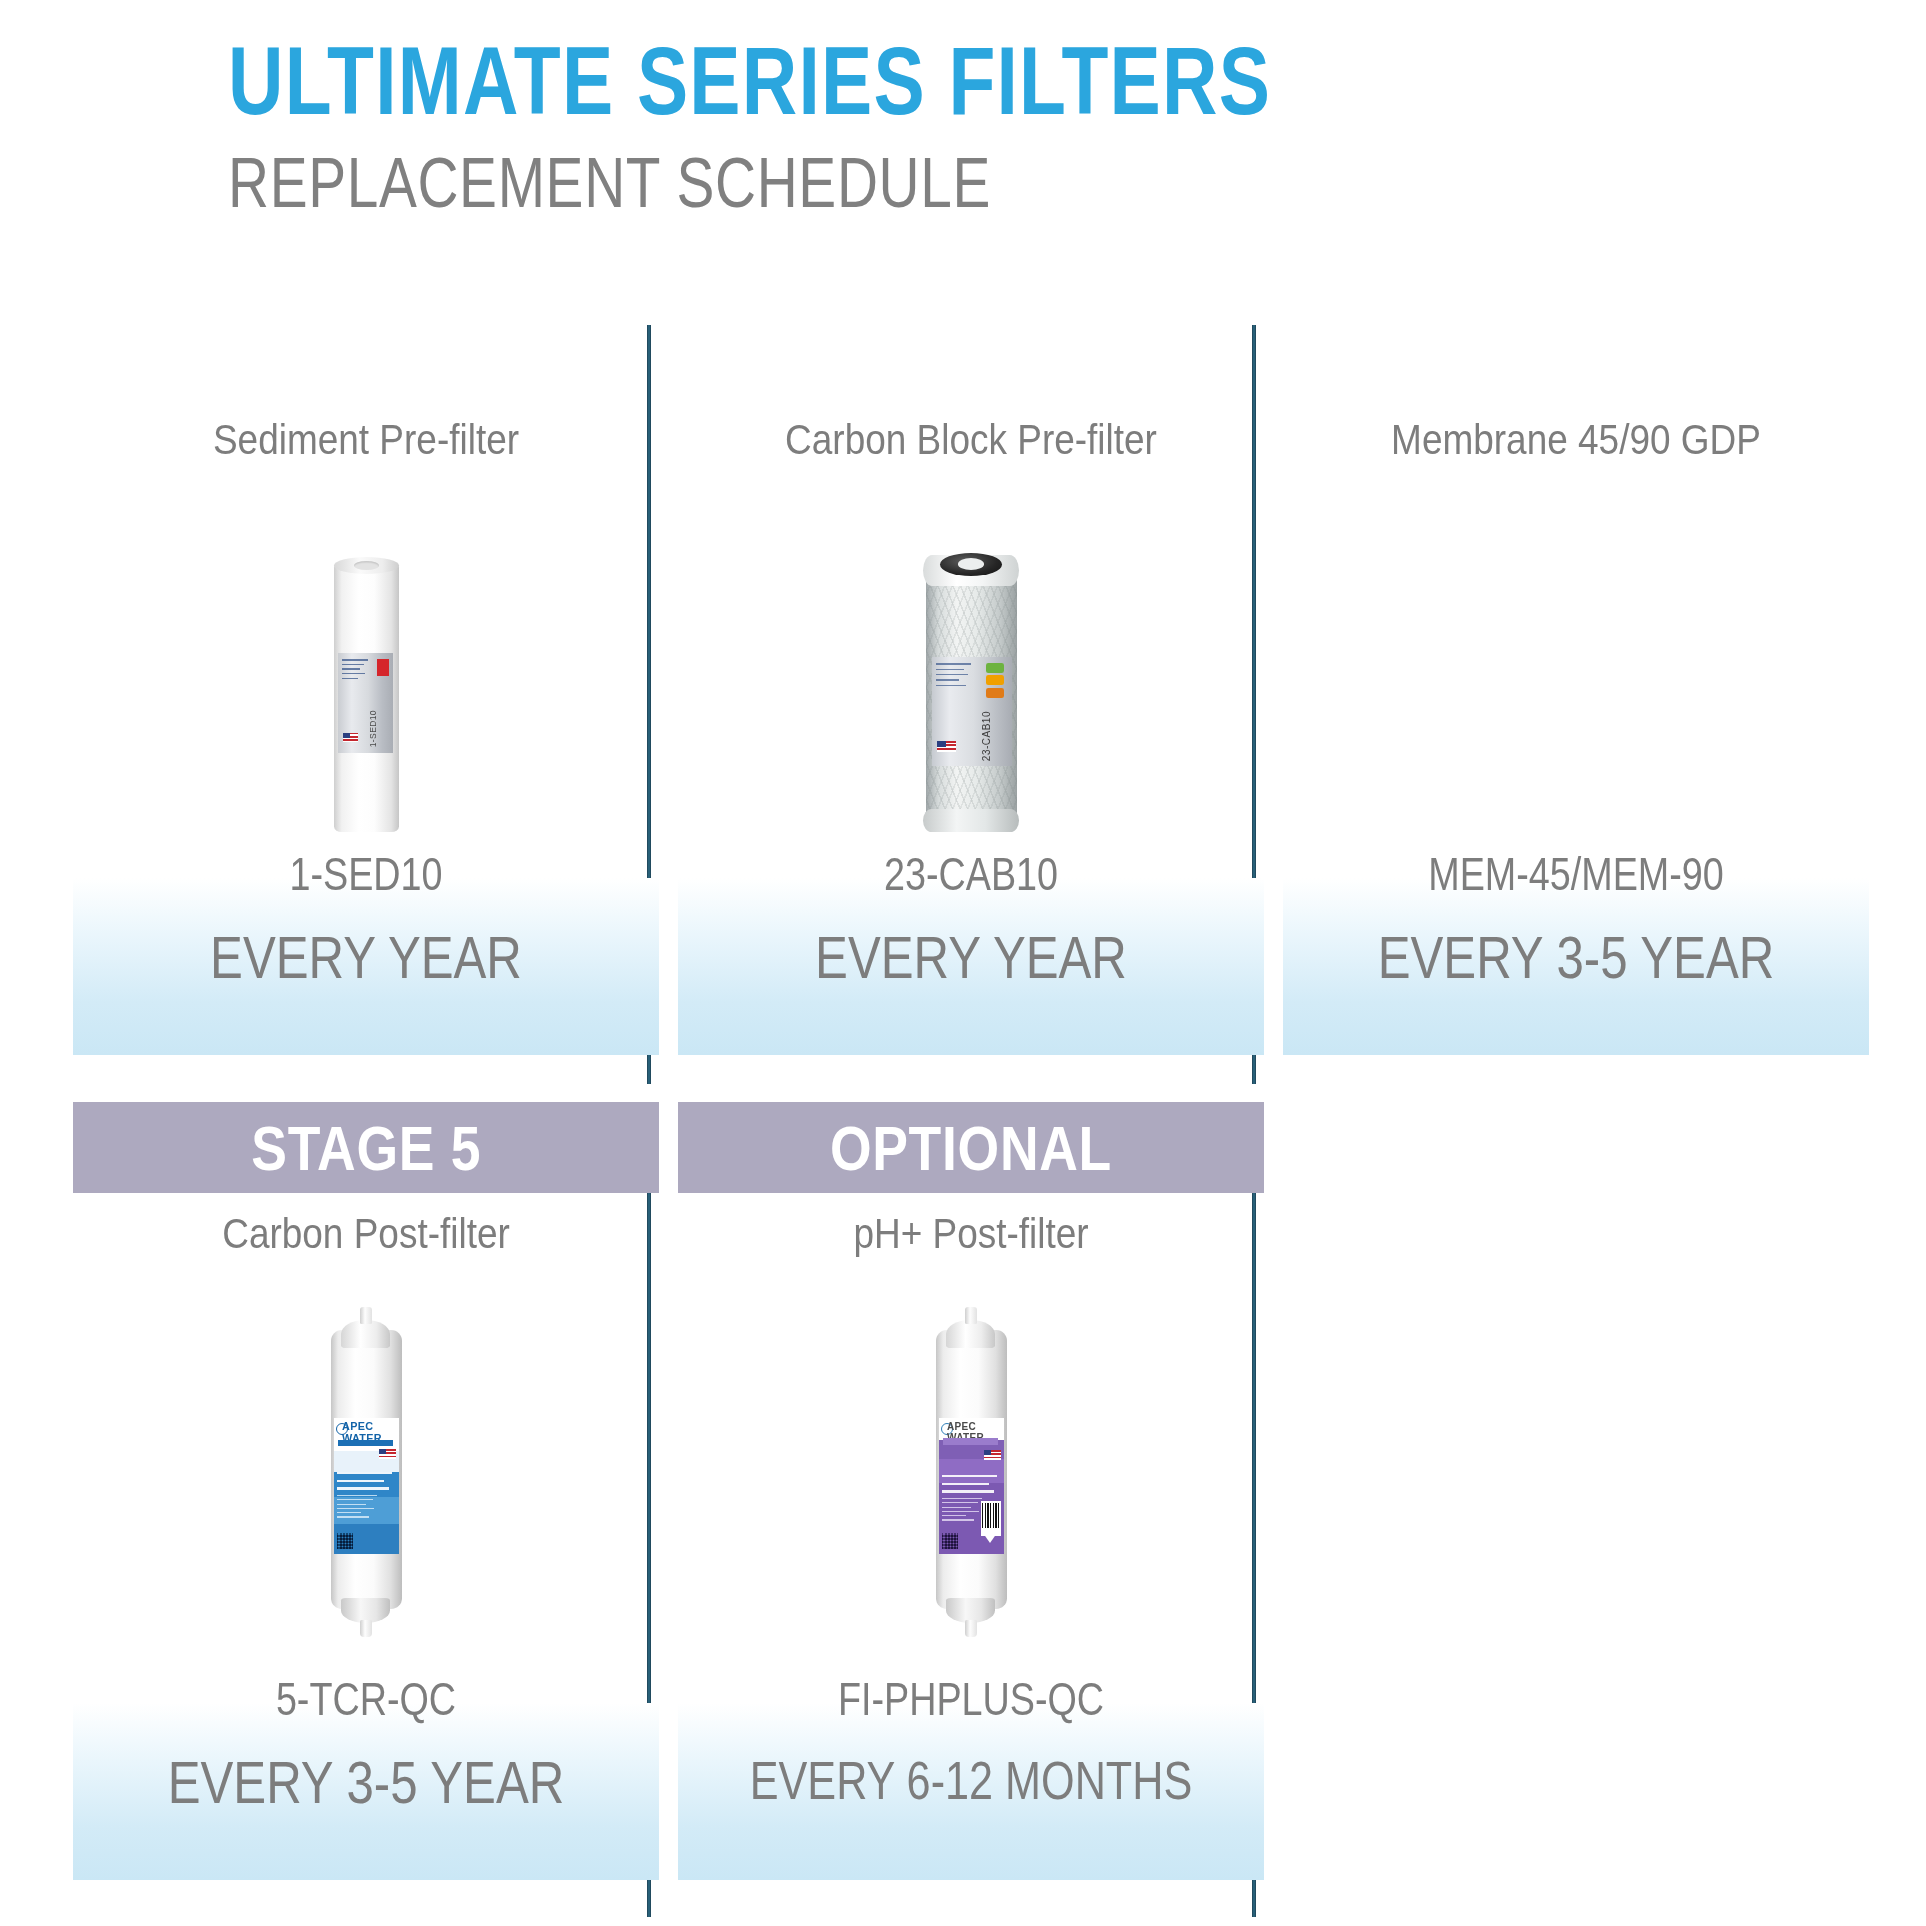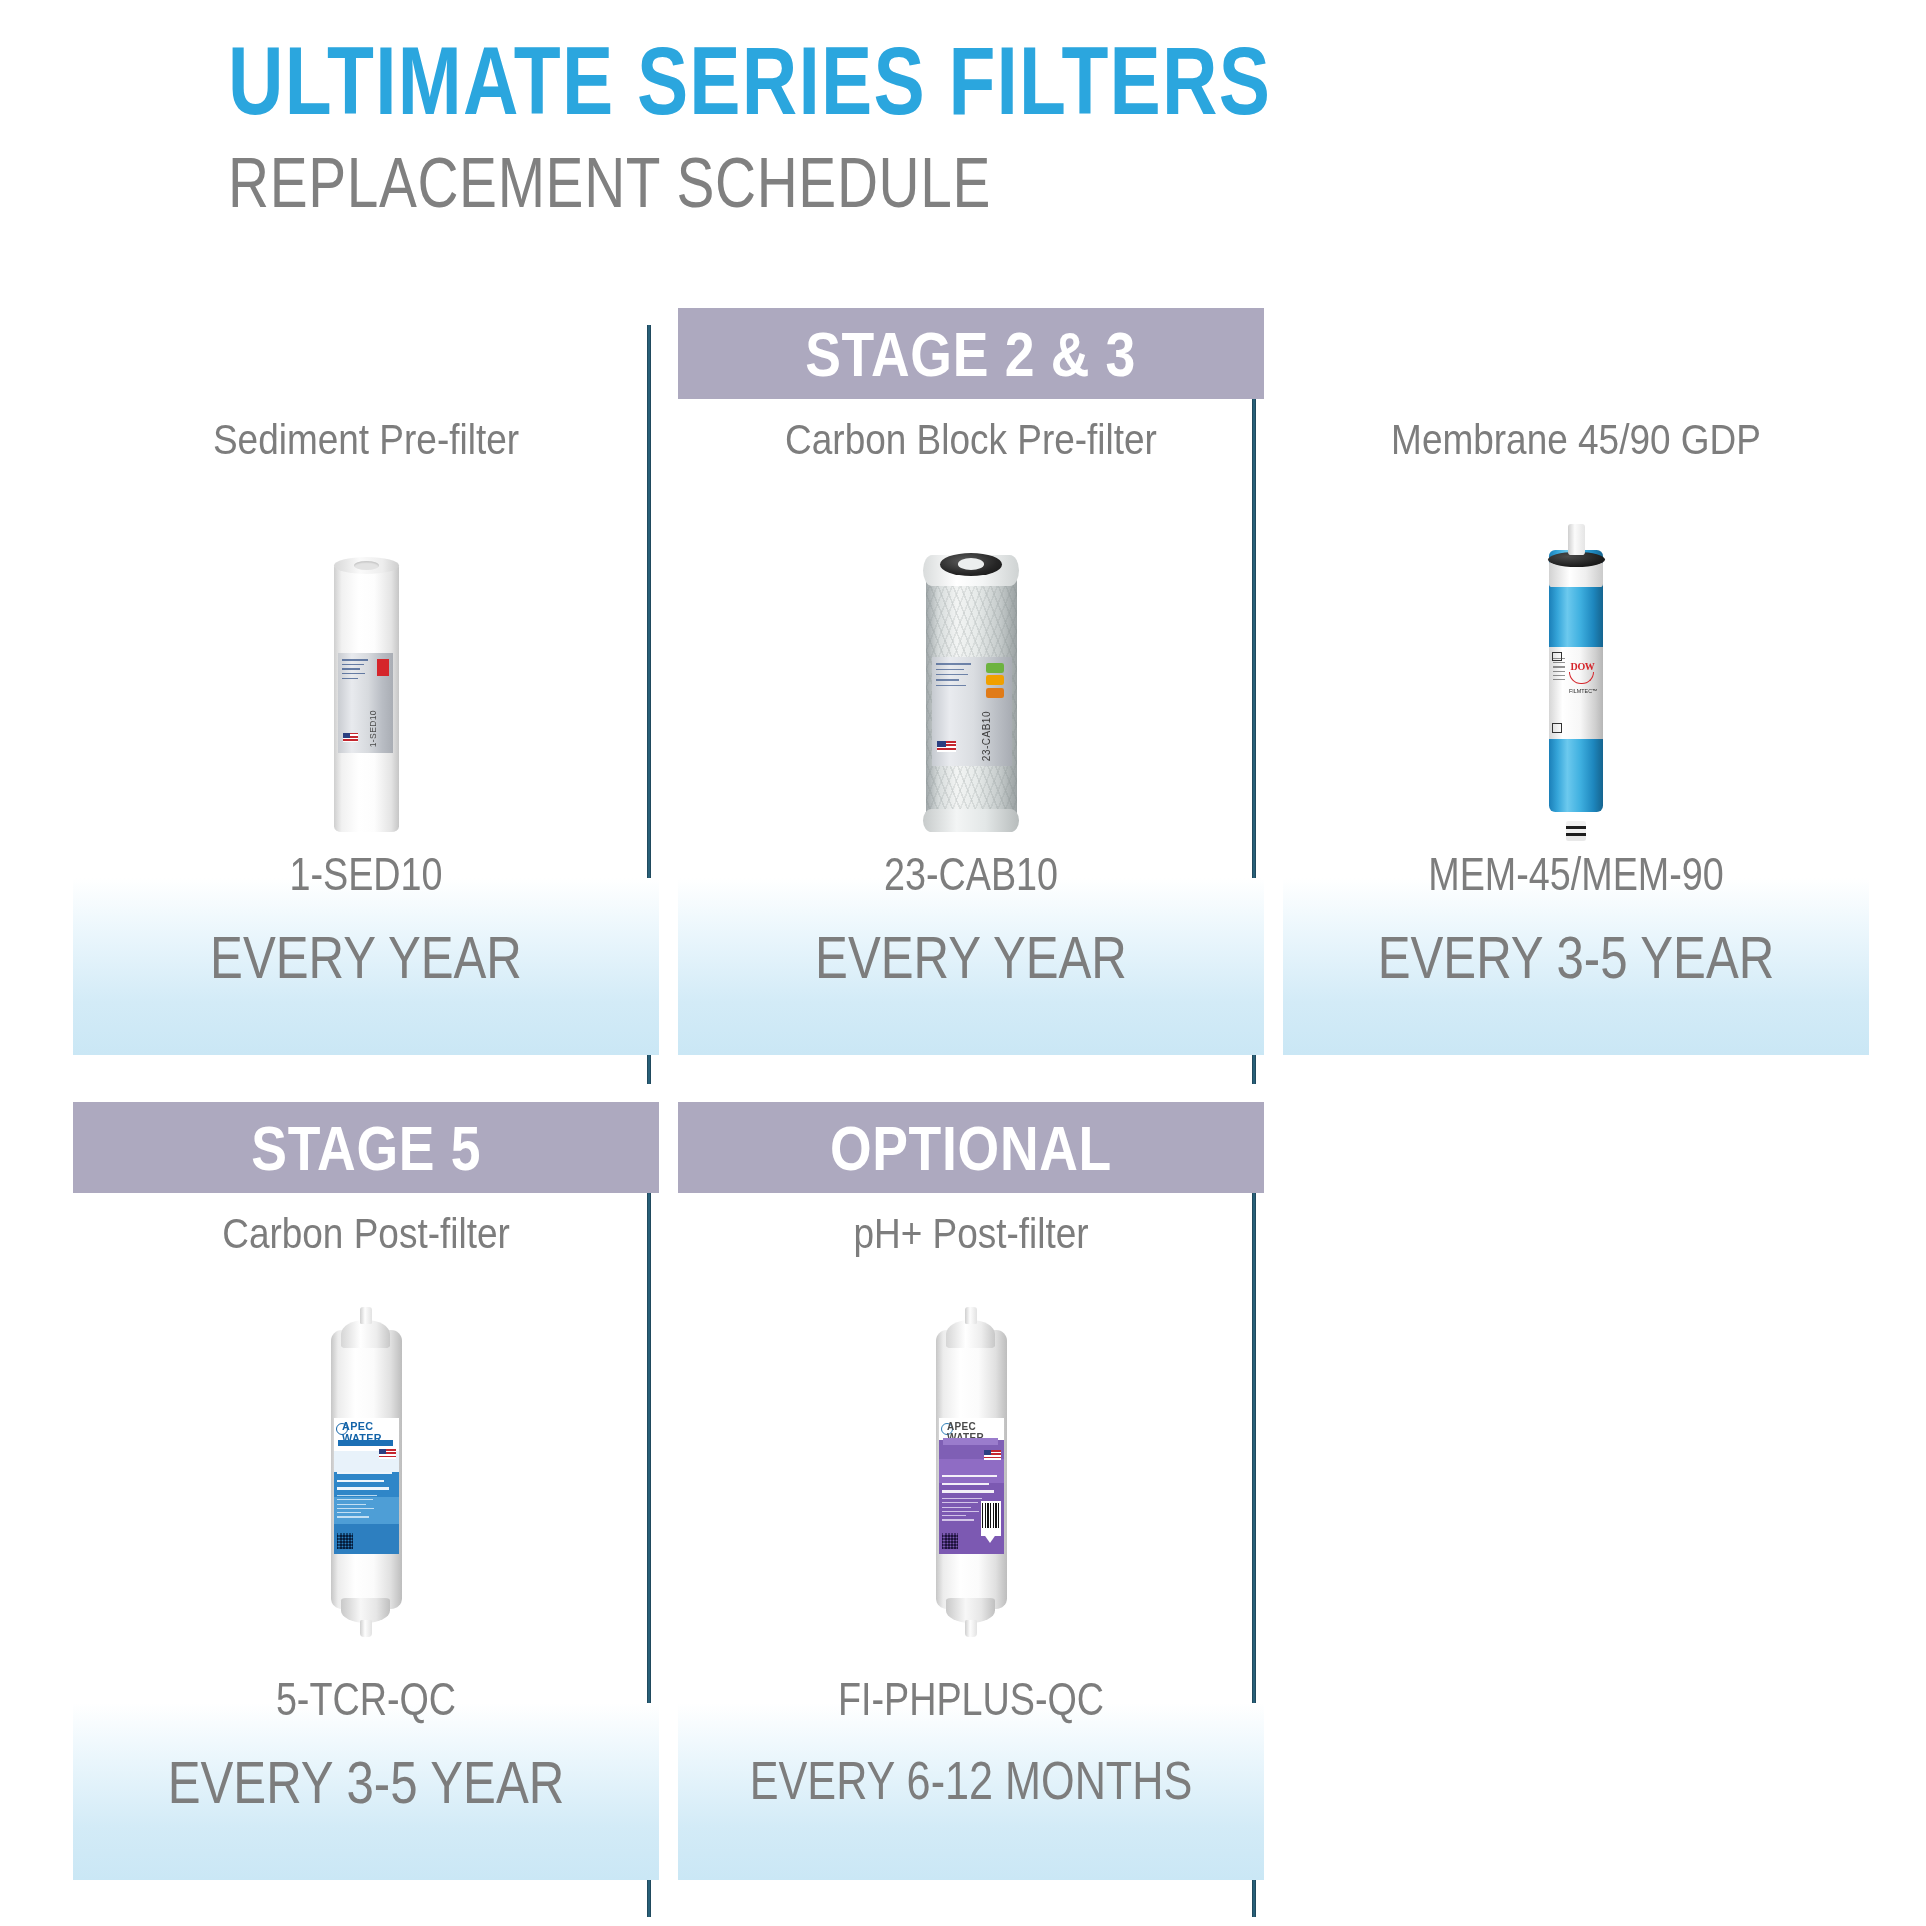--- a/index.html
+++ b/index.html
@@ -374,23 +374,20 @@
             </div>
           </div>
         </div>
 
         <div class="model">1-SED10</div>
         <div class="grad"></div>
         <div class="sched">EVERY YEAR</div>
       </div>
 
       <div class="card c1">
-        <div class="stage-bar">
-          <span>STAGE 2 &amp; 3</span>
-        </div>
         <div class="prod-name">Carbon Block Pre-filter</div>
 
         <div class="img-area">
           <div class="prod cab">
             <div class="body"></div>
             <div class="capBot"></div>
             <div class="capTop"></div>
             <div class="gasket"></div>
             <div class="label">
               <div class="lines">
@@ -412,43 +409,20 @@
         </div>
 
         <div class="model">23-CAB10</div>
         <div class="grad"></div>
         <div class="sched">EVERY YEAR</div>
       </div>
 
       <div class="card c2">
         <div class="prod-name">Membrane 45/90 GDP</div>
 
-        <div class="img-area">
-          <div class="prod mem">
-            <div class="body"></div>
-            <div class="collar"></div>
-            <div class="oring"></div>
-            <div class="stem"></div>
-            <div class="label">
-              <div class="sq"></div>
-              <div class="lines">
-                  <i></i>
-                  <i></i>
-                  <i></i>
-                  <i></i>
-                  <i></i>
-                  <i></i>
-                </div>
-              <div class="dow">DOW</div>
-              <div class="ft">FILMTEC™</div>
-              <div class="sq2"></div>
-            </div>
-            <div class="bottom"></div>
-          </div>
-        </div>
 
         <div class="model">MEM-45/MEM-90</div>
         <div class="grad"></div>
         <div class="sched">EVERY 3-5 YEAR</div>
       </div>
     </div>
 
     <div class="row row2">
 
       <div class="divider d-r2-a"></div>

